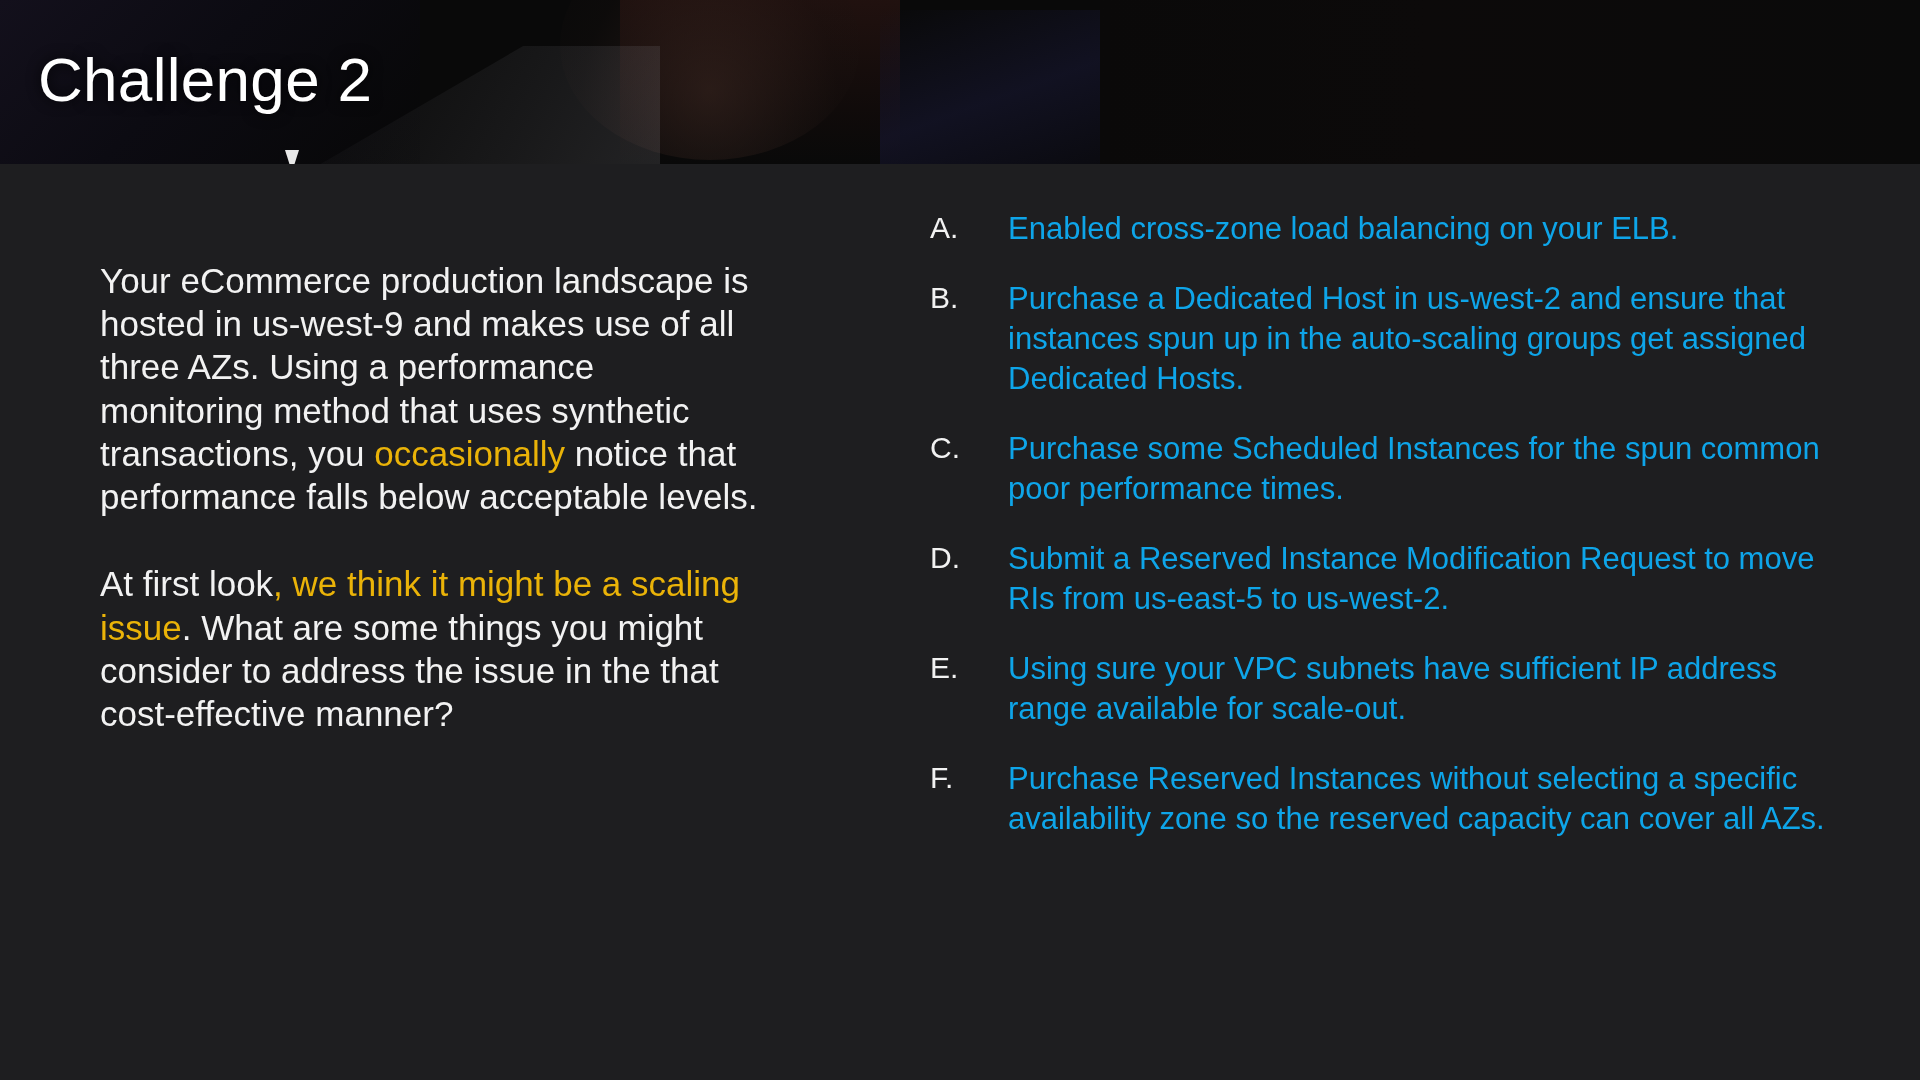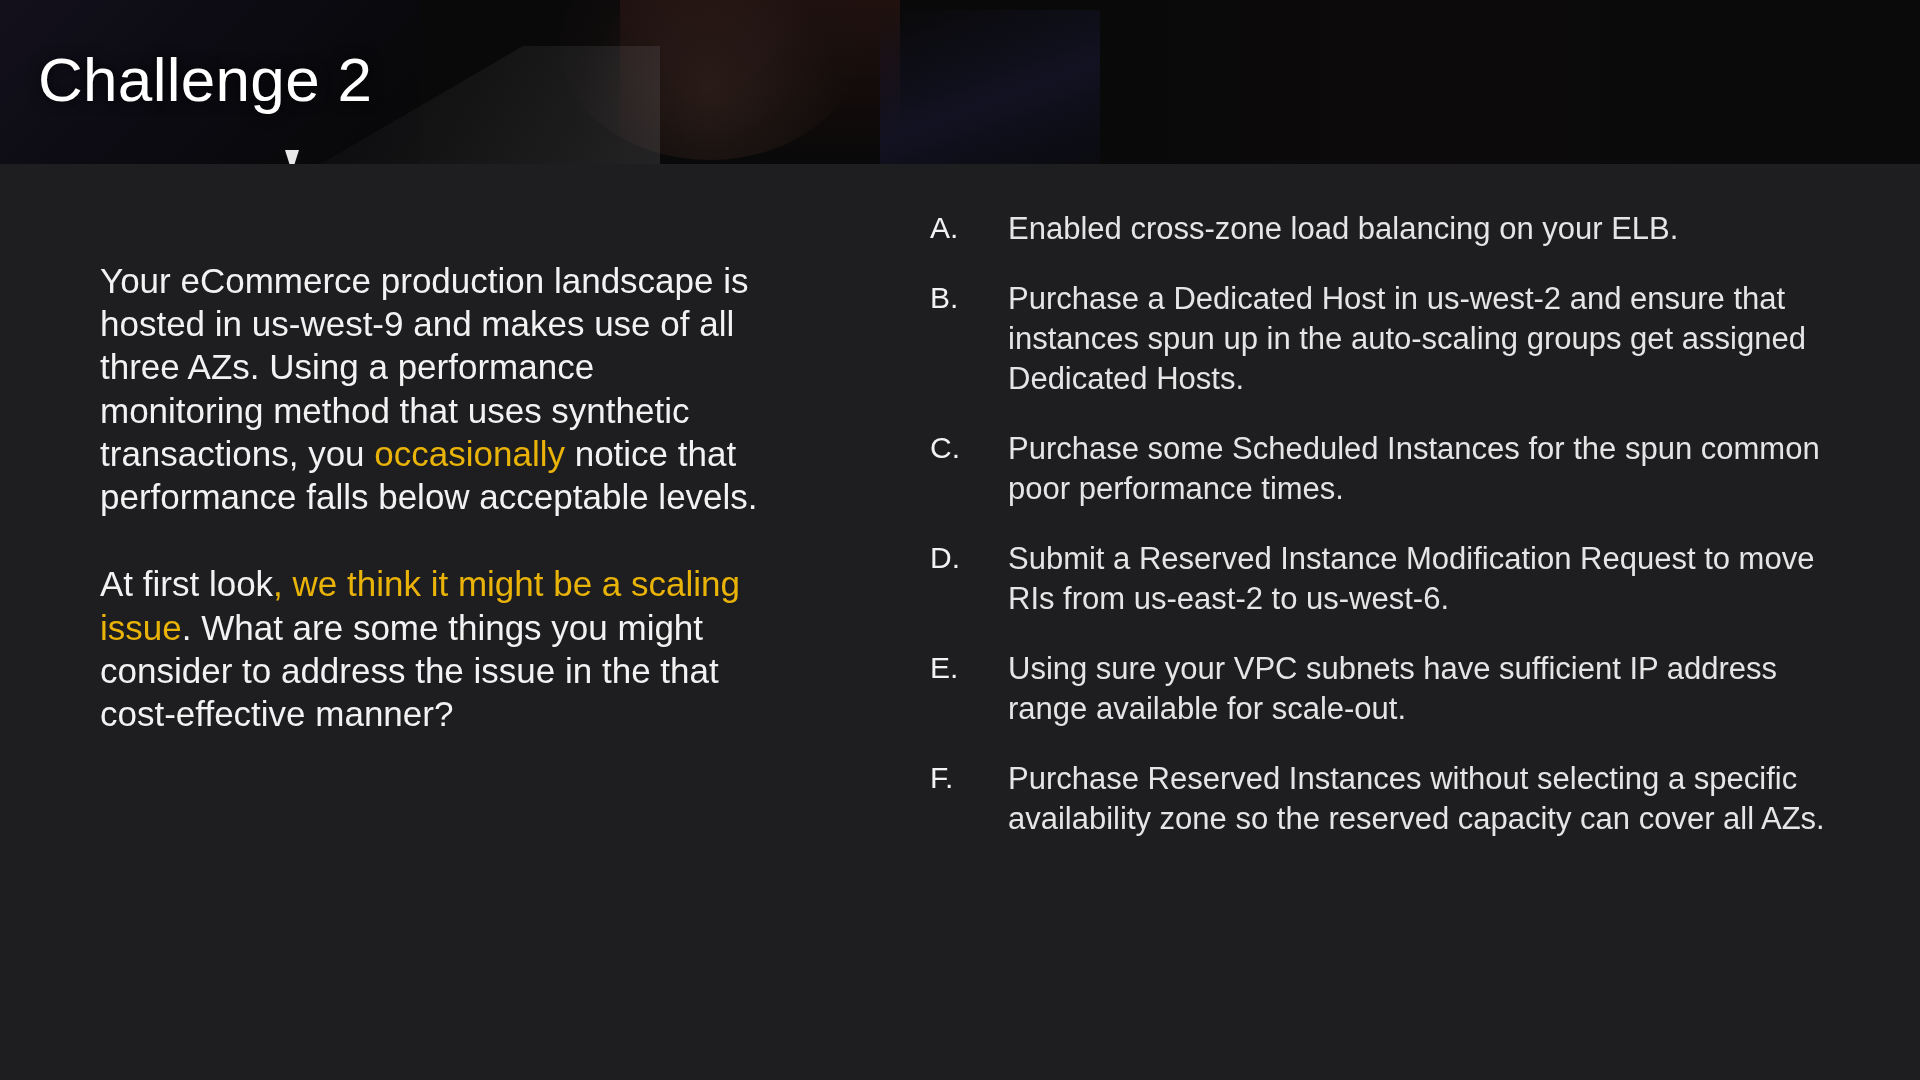--- a/index.html
+++ b/index.html
@@ -123,21 +123,21 @@
     flex:0 0 78px;
     font-size:30px;
     line-height:1.29;
     color:#f2f2f2;
     font-weight:400;
   }
   .opt-text {
     flex:1 1 auto;
     font-size:31px;
     line-height:1.29;
-    color:#e5e5e5;
+    color:#0ea5e9;
     font-weight:400;
   }
 </style>
 </head>
 <body>
 
 <div id="slide">
 
   <div id="header">
     <div class="vid-shape vs-left"></div>
@@ -172,21 +172,21 @@
         <div class="opt-text">Purchase a Dedicated Host in us-west-2 and ensure that instances spun up in the auto-scaling groups get assigned Dedicated Hosts.</div>
       </div>
 
       <div class="opt">
         <div class="opt-letter">C.</div>
         <div class="opt-text">Purchase some Scheduled Instances for the spun common poor performance times.</div>
       </div>
 
       <div class="opt">
         <div class="opt-letter">D.</div>
-        <div class="opt-text">Submit a Reserved Instance Modification Request to move RIs from us-east-2 to us-west-6.</div>
+        <div class="opt-text">Submit a Reserved Instance Modification Request to move RIs from us-east-5 to us-west-2.</div>
       </div>
 
       <div class="opt">
         <div class="opt-letter">E.</div>
         <div class="opt-text">Using sure your VPC subnets have sufficient IP address range available for scale-out.</div>
       </div>
 
       <div class="opt">
         <div class="opt-letter">F.</div>
         <div class="opt-text">Purchase Reserved Instances without selecting a specific availability zone so the reserved capacity can cover all AZs.</div>

